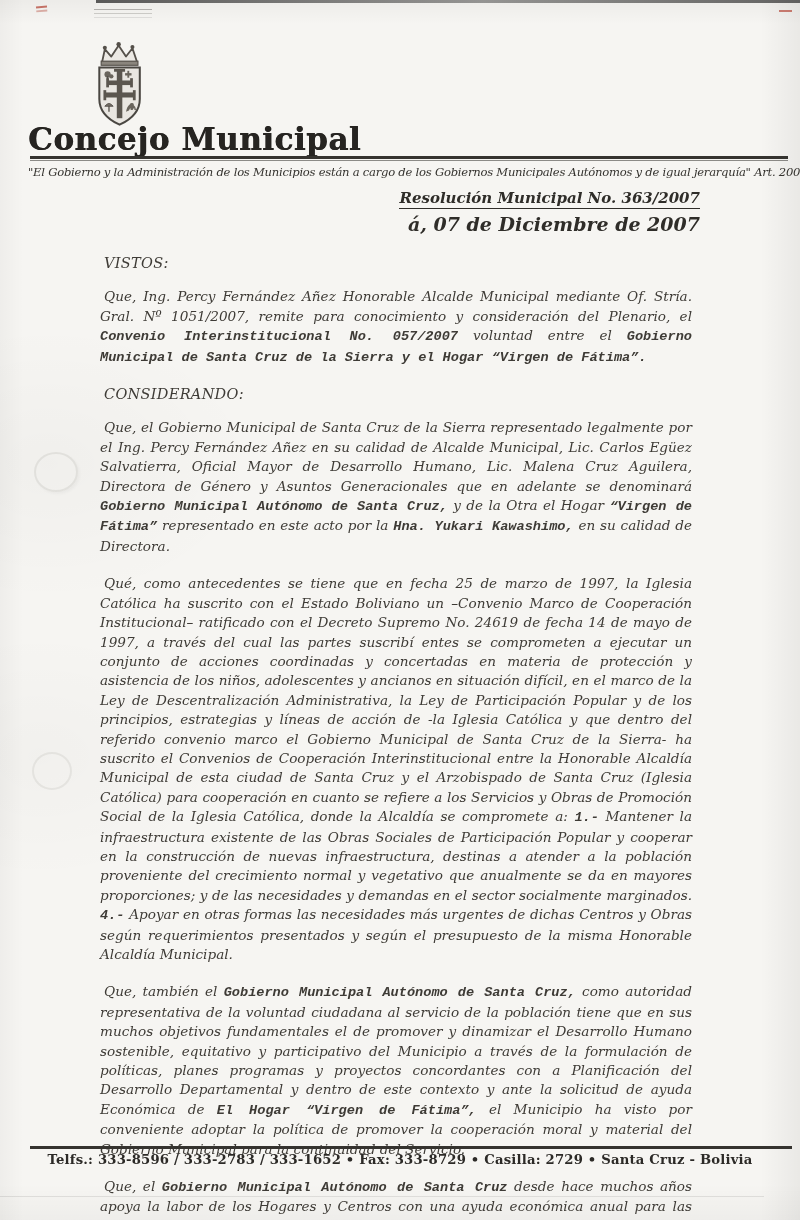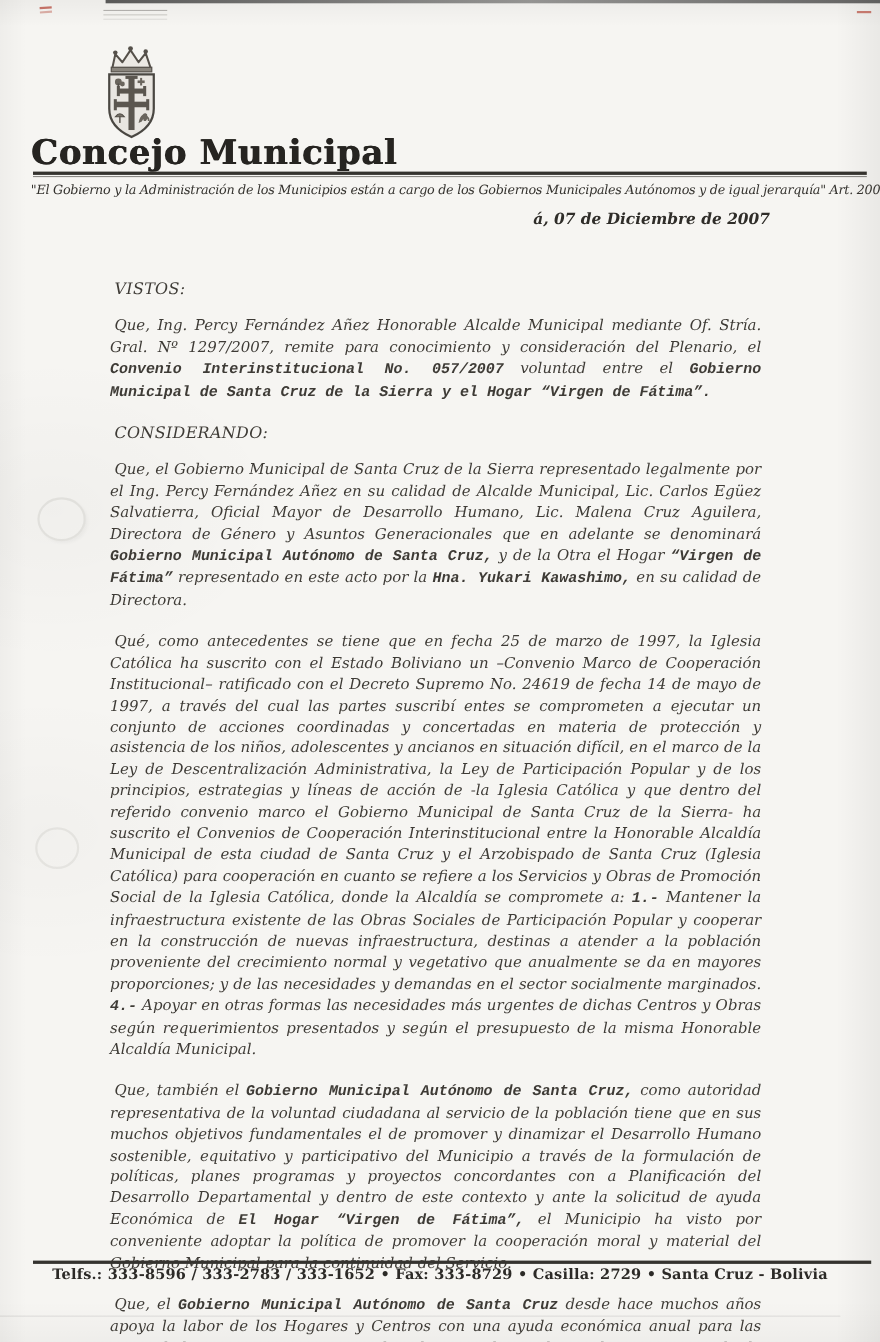--- a/index.html
+++ b/index.html
@@ -36,21 +36,21 @@
     letter-spacing:0.5px; color:#262421; text-shadow:0.6px 0 0 #262421; white-space:nowrap; }
   .header-rule { position:absolute; left:30px; top:156px; width:758px; height:3px; background:#35332f; }
   .header-rule2 { position:absolute; left:30px; top:160px; width:758px; height:1px; background:rgba(53,51,47,0.55); }
   .motto { position:absolute; left:28px; top:165px; width:760px; font-style:italic; font-size:11.6px;
     letter-spacing:-0.25px; white-space:nowrap; color:#34322e; }
 
   
   .res-block { position:absolute; top:188px; right:100px; text-align:right; font-style:italic; color:#2f2d29; }
   .res-title { display:inline-block; font-weight:bold; font-size:15px; border-bottom:1.5px solid #2f2d29;
     padding-bottom:1px; white-space:nowrap; }
-  .res-date { margin-top:4px; font-weight:bold; font-size:14px; white-space:nowrap; }
+  .res-date { margin-top:4px; font-weight:bold; font-size:19px; white-space:nowrap; }
 
   
   .doc-body { position:absolute; left:100px; top:254px; width:592px; font-style:italic;
     font-size:13.6px; line-height:19.4px; text-align:justify; color:#3e3b36; }
   .doc-heading { font-weight:normal; font-size:14.5px; margin:0 0 14px 4px; letter-spacing:0.3px; }
   .doc-body p { margin:0 0 18px 0; text-indent:4px; }
   .doc-body .sect { margin-top:3px; }
   .doc-body span.b { font-weight:bold;font-family:Liberation Mono, monospace; }
 
   
@@ -103,26 +103,27 @@
 
       <path d="M50 78 q1-6 4-8 q1-2 3-1.5 q2 .5 1.5 2.5 q2.5 2 2.5 5 l-1.8 0 l-.4-2.4 l-1.6 2.6 l-2 0 l-.6-2.2 l-1.4 2.6 Z" fill="#6a655d"></path>
     </svg>
     <h1 class="org-title">Concejo Municipal</h1>
     <div class="header-rule"></div>
     <div class="header-rule2"></div>
     <div class="motto">"El Gobierno y la Administración de los Municipios están a cargo de los Gobiernos Municipales Autónomos y de igual jerarquía" Art. 200 C.P.E.</div>
   </header>
 
   <div class="res-block">
+    <div><span class="res-title">Resolución Municipal No. 363/2007</span></div>
     <div class="res-date">á, 07 de Diciembre de 2007</div>
   </div>
 
   <main class="doc-body">
     <h2 class="doc-heading">VISTOS:</h2>
-    <p><span>Que, Ing. Percy Fernández Añez Honorable Alcalde Municipal mediante Of. Stría. Gral. Nº 1297/2007, remite para conocimiento y consideración del Plenario, el </span><span class="b">Convenio Interinstitucional No. 057/2007</span><span> voluntad entre el </span><span class="b">Gobierno Municipal de Santa Cruz de la Sierra y el Hogar “Virgen de Fátima”.</span></p>
+    <p><span>Que, Ing. Percy Fernández Añez Honorable Alcalde Municipal mediante Of. Stría. Gral. Nº 1051/2007, remite para conocimiento y consideración del Plenario, el </span><span class="b">Convenio Interinstitucional No. 057/2007</span><span> voluntad entre el </span><span class="b">Gobierno Municipal de Santa Cruz de la Sierra y el Hogar “Virgen de Fátima”.</span></p>
 
     <h2 class="doc-heading sect">CONSIDERANDO:</h2>
     <p><span>Que, el Gobierno Municipal de Santa Cruz de la Sierra representado legalmente por el Ing. Percy Fernández Añez en su calidad de Alcalde Municipal, Lic. Carlos Egüez Salvatierra, Oficial Mayor de Desarrollo Humano, Lic. Malena Cruz Aguilera, Directora de Género y Asuntos Generacionales que en adelante se denominará </span><span class="b">Gobierno Municipal Autónomo de Santa Cruz,</span><span> y de la Otra el Hogar </span><span class="b">“Virgen de Fátima”</span><span> representado en este acto por la </span><span class="b">Hna. Yukari Kawashimo,</span><span> en su calidad de Directora.</span></p>
     <p><span>Qué, como antecedentes se tiene que en fecha 25 de marzo de 1997, la Iglesia Católica ha suscrito con el Estado Boliviano un –Convenio Marco de Cooperación Institucional– ratificado con el Decreto Supremo No. 24619 de fecha 14 de mayo de 1997, a través del cual las partes suscribí entes se comprometen a ejecutar un conjunto de acciones coordinadas y concertadas en materia de protección y asistencia de los niños, adolescentes y ancianos en situación difícil, en el marco de la Ley de Descentralización Administrativa, la Ley de Participación Popular y de los principios, estrategias y líneas de acción de -la Iglesia Católica y que dentro del referido convenio marco el Gobierno Municipal de Santa Cruz de la Sierra- ha suscrito el Convenios de Cooperación Interinstitucional entre la Honorable Alcaldía Municipal de esta ciudad de Santa Cruz y el Arzobispado de Santa Cruz (Iglesia Católica)  para cooperación  en cuanto se refiere a los Servicios y Obras de Promoción Social de la Iglesia Católica, donde la Alcaldía se compromete a: </span><span class="b">1.-</span><span> Mantener la infraestructura existente de las Obras Sociales de Participación Popular y cooperar en la construcción de nuevas infraestructura, destinas a atender a la población proveniente del crecimiento normal y vegetativo que anualmente se da en mayores proporciones; y de las necesidades y demandas en el sector socialmente marginados. </span><span class="b">4.-</span><span> Apoyar en otras formas las necesidades más urgentes de dichas Centros y Obras según requerimientos presentados y según el presupuesto de la misma Honorable Alcaldía Municipal.</span></p>
     <p><span>Que, también el </span><span class="b">Gobierno Municipal Autónomo de Santa Cruz,</span><span> como autoridad representativa de la voluntad ciudadana al servicio de la población tiene que en sus muchos objetivos fundamentales el de promover y dinamizar el Desarrollo Humano sostenible, equitativo y participativo del Municipio a través de la formulación de políticas, planes programas y proyectos concordantes con a Planificación del Desarrollo Departamental y dentro de este contexto y ante la solicitud de ayuda Económica de </span><span class="b">El Hogar “Virgen de Fátima”,</span><span> el Municipio ha visto por conveniente adoptar la política de promover la cooperación moral y material del Gobierno Municipal para la continuidad del Servicio.</span></p>
     <p><span>Que, el </span><span class="b">Gobierno Municipal Autónomo de Santa Cruz</span><span> desde hace muchos años apoya la labor de los Hogares y Centros con una ayuda económica anual para las necesidades mas apremiantes; sabiendo que el Estado no les asegura todo lo necesario, los Hogares y Centros</span></p>
   </main>
 
   <footer>
     <div class="footer-rule"></div>

